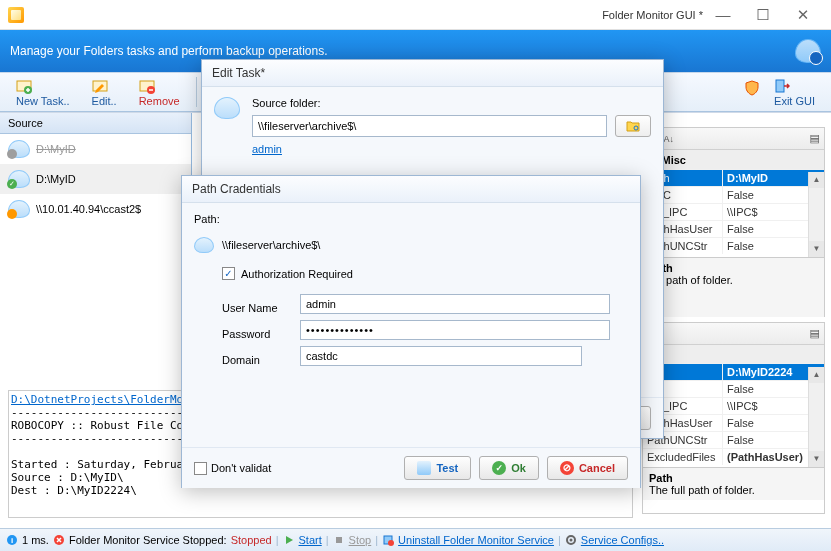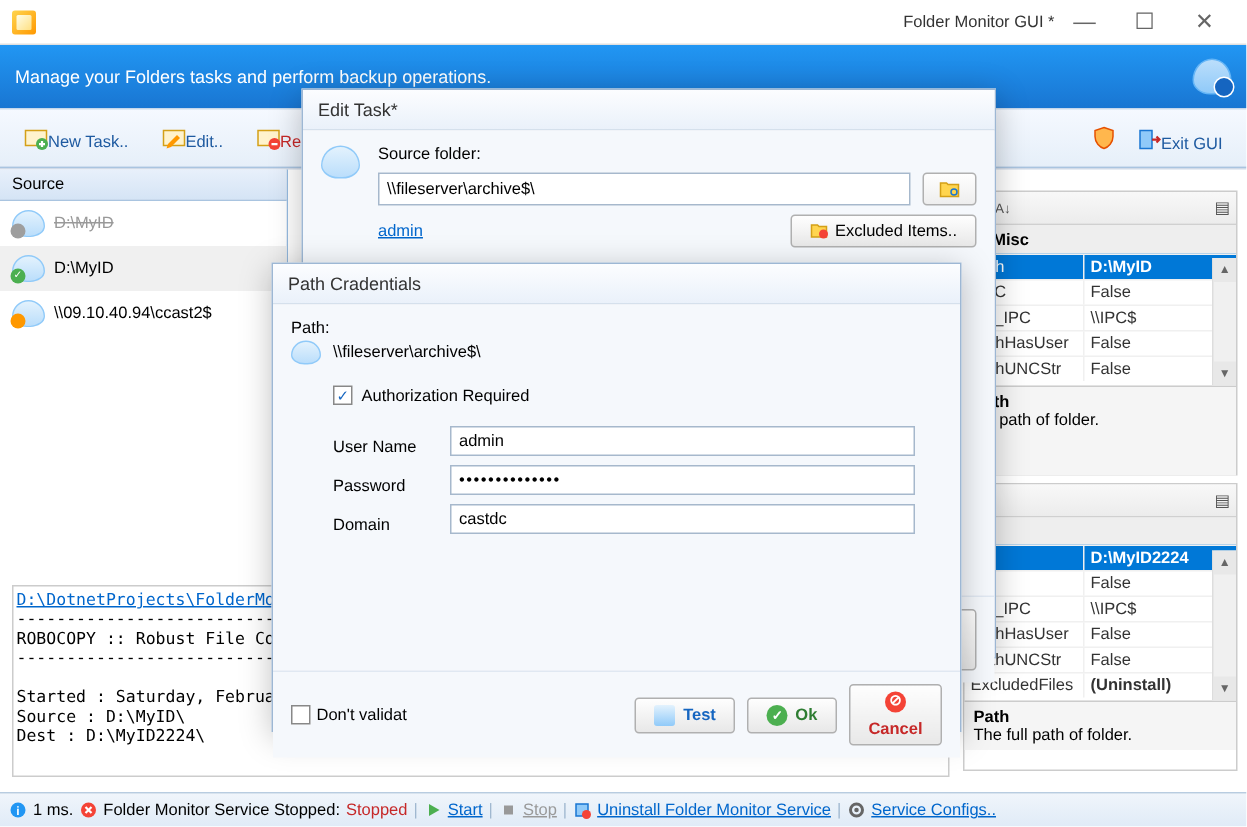--- a/index.html
+++ b/index.html
@@ -13,21 +13,21 @@
   .wbtn { width:40px; height:28px; text-align:center; line-height:28px; color:#666; font-size:15px;}
   
   
   .banner { background: linear-gradient(#2196f3,#1976d2); height:42px; display:flex; align-items:center; padding:0 10px; color:#fff; font-size:12px;}
   .banner .spacer{flex:1}
   .db-icon-big{width:26px;height:24px;background:linear-gradient(#bbdefb,#90caf9);border-radius:50% 50% 45% 45%/60% 60% 40% 40%;border:1px solid #64b5f6;position:relative;}
   .db-icon-big::after{content:'';position:absolute;right:-3px;bottom:-3px;width:12px;height:12px;background:#1565c0;border-radius:50%;border:1px solid #fff;color:#fff;font-size:8px;font-weight:bold;}
   
   
   .toolbar { background:linear-gradient(#f5f9ff,#e6eff9); height:40px; border-top:1px solid #c6d7eb; border-bottom:1px solid #a9c4e0; display:flex; align-items:center; padding:0 6px; gap:2px;}
-  .tbtn{display:flex;flex-direction:row;align-items:flex-end;padding:2px 10px;font-size:11px;color:#1e5aa0;cursor:default;}
+  .tbtn{display:flex;flex-direction:column;align-items:flex-start;padding:2px 10px;font-size:11px;color:#1e5aa0;cursor:default;}
   .tbtn .ic{width:16px;height:16px;margin-bottom:1px;}
   .tbtn.remove{color:#c62828;}
   .sep{width:1px;height:30px;background:#b8cce0;margin:0 4px;}
   .toolbar .right{margin-left:auto;display:flex;}
   .small-ic{width:24px;height:24px;display:inline-flex;align-items:center;justify-content:center;}
   
   
   .main{display:flex;height:350px;background:#fff;border-top:1px solid #d0dae8;}
   .left-pane{width:192px;border-right:1px solid #96bae0;display:flex;flex-direction:column;}
   .pane-header{background:linear-gradient(#e8f0fb,#d5e4f5);padding:4px 8px;font-size:11px;border-bottom:1px solid #a9c4e0;}
@@ -78,21 +78,21 @@
   input[type=text],input[type=password]{border:1px solid #a6b8cc;padding:3px 5px;font-family:inherit;font-size:11px;background:#fff;}
   
   .btn{background:linear-gradient(#fefefe,#e8e8e8);border:1px solid #b0b0b0;border-radius:3px;padding:4px 12px;font-size:11px;display:inline-flex;align-items:center;gap:5px;cursor:default;}
   .btn .bic{width:14px;height:14px;display:inline-block;}
   .bic.test{background:linear-gradient(#e3f2fd,#90caf9);border-radius:2px;}
   .bic.ok{background:#4caf50;border-radius:50%;position:relative;}
   .bic.ok::after{content:'✓';color:#fff;font-size:9px;position:absolute;inset:0;text-align:center;line-height:14px;}
   .bic.cancel{background:#f44336;border-radius:50%;position:relative;}
   .bic.cancel::after{content:'⊘';color:#fff;font-size:10px;position:absolute;inset:0;text-align:center;line-height:14px;}
   .btn.ok-btn{color:#2e7d32;font-weight:600;}
-  .btn.cancel-btn{color:#c62828;font-weight:600;flex-direction:column;}
+  .btn.cancel-btn{color:#c62828;font-weight:600;}
   .btn.test-btn{color:#1565c0;font-weight:600;}
   
   .link{color:#0066cc;text-decoration:underline;cursor:default;}
   .browse-btn{width:36px;height:22px;background:linear-gradient(#fefefe,#eee);border:1px solid #b0b0b0;border-radius:3px;display:inline-flex;align-items:center;justify-content:center;}
   
   svg.folder{width:14px;height:12px;}
   .chk{width:13px;height:13px;border:1px solid #888;background:#fff;display:inline-flex;align-items:center;justify-content:center;font-size:10px;color:#1565c0;}
   
   .scrollbar{position:absolute;right:0;top:22px;bottom:0;width:16px;background:#f0f0f0;border-left:1px solid #ddd;}
   .scroll-up,.scroll-dn{height:16px;background:#e8e8e8;text-align:center;font-size:8px;color:#666;line-height:16px;}
@@ -175,21 +175,21 @@
       <div class="list-item selected">
         <span class="db-ic">
             <span class="ov-check">✓</span>
           </span>
         <span class="item-text">D:\MyID</span>
       </div>
       <div class="list-item">
         <span class="db-ic">
             <span class="ov-key"></span>
           </span>
-        <span class="item-text">\\09.10.40.94\ccast2$</span>
+        <span class="item-text">\\10.01.40.94\ccast2$</span>
       </div>
     </div>
   </div>
   <div class="right-pane"></div>
 </div>
 
 <div class="props" style="top:127px;height:190px;">
   <div class="props-tb">
     <span>▦</span>
     <span style="font-size:9px;">A↓</span>
@@ -257,21 +257,21 @@
     <div class="prop-row">
         <div class="k">PathHasUser</div>
         <div class="v">False</div>
       </div>
     <div class="prop-row">
         <div class="k">PathUNCStr</div>
         <div class="v">False</div>
       </div>
     <div class="prop-row">
         <div class="k">ExcludedFiles</div>
-        <div class="v" style="font-weight:600">(Uninstall)</div>
+        <div class="v" style="font-weight:600">(PathHasUser)</div>
       </div>
     <div class="scrollbar">
         <div class="scroll-up">▲</div>
         <div class="scroll-dn">▼</div>
       </div>
   </div>
   <div class="prop-desc">
     <b>Path</b>
     <span>The full path of folder.</span>
   </div>
@@ -335,27 +335,20 @@
           <span class="browse-btn">
             <svg class="folder" viewBox="0 0 14 12">
                 <path d="M1 2h4l1 1h7v8H1z" fill="#ffd54f" stroke="#d4a017"></path>
                 <circle cx="10" cy="8" r="2" fill="none" stroke="#1976d2"></circle>
               </svg>
           </span>
         </div>
         <div style="display:flex;align-items:center;">
           <a class="link">admin</a>
           <span style="flex:1"></span>
-          <span class="btn">
-            <svg width="12" height="12">
-                <path d="M1 2h4l1 1h5v7H1z" fill="#ffd54f" stroke="#d4a017"></path>
-                <circle cx="9" cy="8" r="3" fill="#f44336"></circle>
-              </svg>
-            <span>Excluded Items..</span>
-          </span>
         </div>
       </div>
     </div>
   </div>
   <div class="dlg-footer">
     <span class="btn test-btn">
         <span class="bic test"></span>
         <span>Test</span>
       </span>
     <span class="btn ok-btn">
@@ -365,41 +358,41 @@
     <span class="btn cancel-btn">
         <span class="bic cancel"></span>
         <span>Cancel</span>
       </span>
   </div>
 </div>
 
 <div class="dialog" style="left:181px;top:175px;width:460px;height:313px;">
   <div class="dlg-title">Path Cradentials</div>
   <div class="dlg-body" style="height:244px;">
-    <div style="margin-bottom:2px;">Path:</div>
+    <div style="margin-bottom:12px;">Path:</div>
     <div style="display:flex;align-items:center;gap:8px;margin-bottom:14px;">
       <span class="db-ic" style="width:20px;height:16px;"></span>
       <span>\\fileserver\archive$\</span>
     </div>
     <div style="margin-left:28px;">
       <div style="display:flex;align-items:center;gap:6px;margin-bottom:14px;">
         <span class="chk">✓</span>
         <span>Authorization Required</span>
       </div>
       <div class="field-row">
         <span class="field-label">User Name</span>
         <input type="text" style="width: 310px;" value="admin">
       </div>
       <div class="field-row">
         <span class="field-label">Password</span>
         <input type="text" style="width: 310px; letter-spacing: 1px;" value="••••••••••••••">
       </div>
       <div class="field-row">
         <span class="field-label">Domain</span>
-        <input type="text" style="width: 310px;" value="castdc">
+        <input type="text" style="width: 282px;" value="castdc">
       </div>
     </div>
   </div>
   <div class="dlg-footer">
     <span class="left-chk">
       <span class="chk"></span>
       <span>Don't validat</span>
     </span>
     <span class="btn test-btn">
         <span class="bic test"></span>

